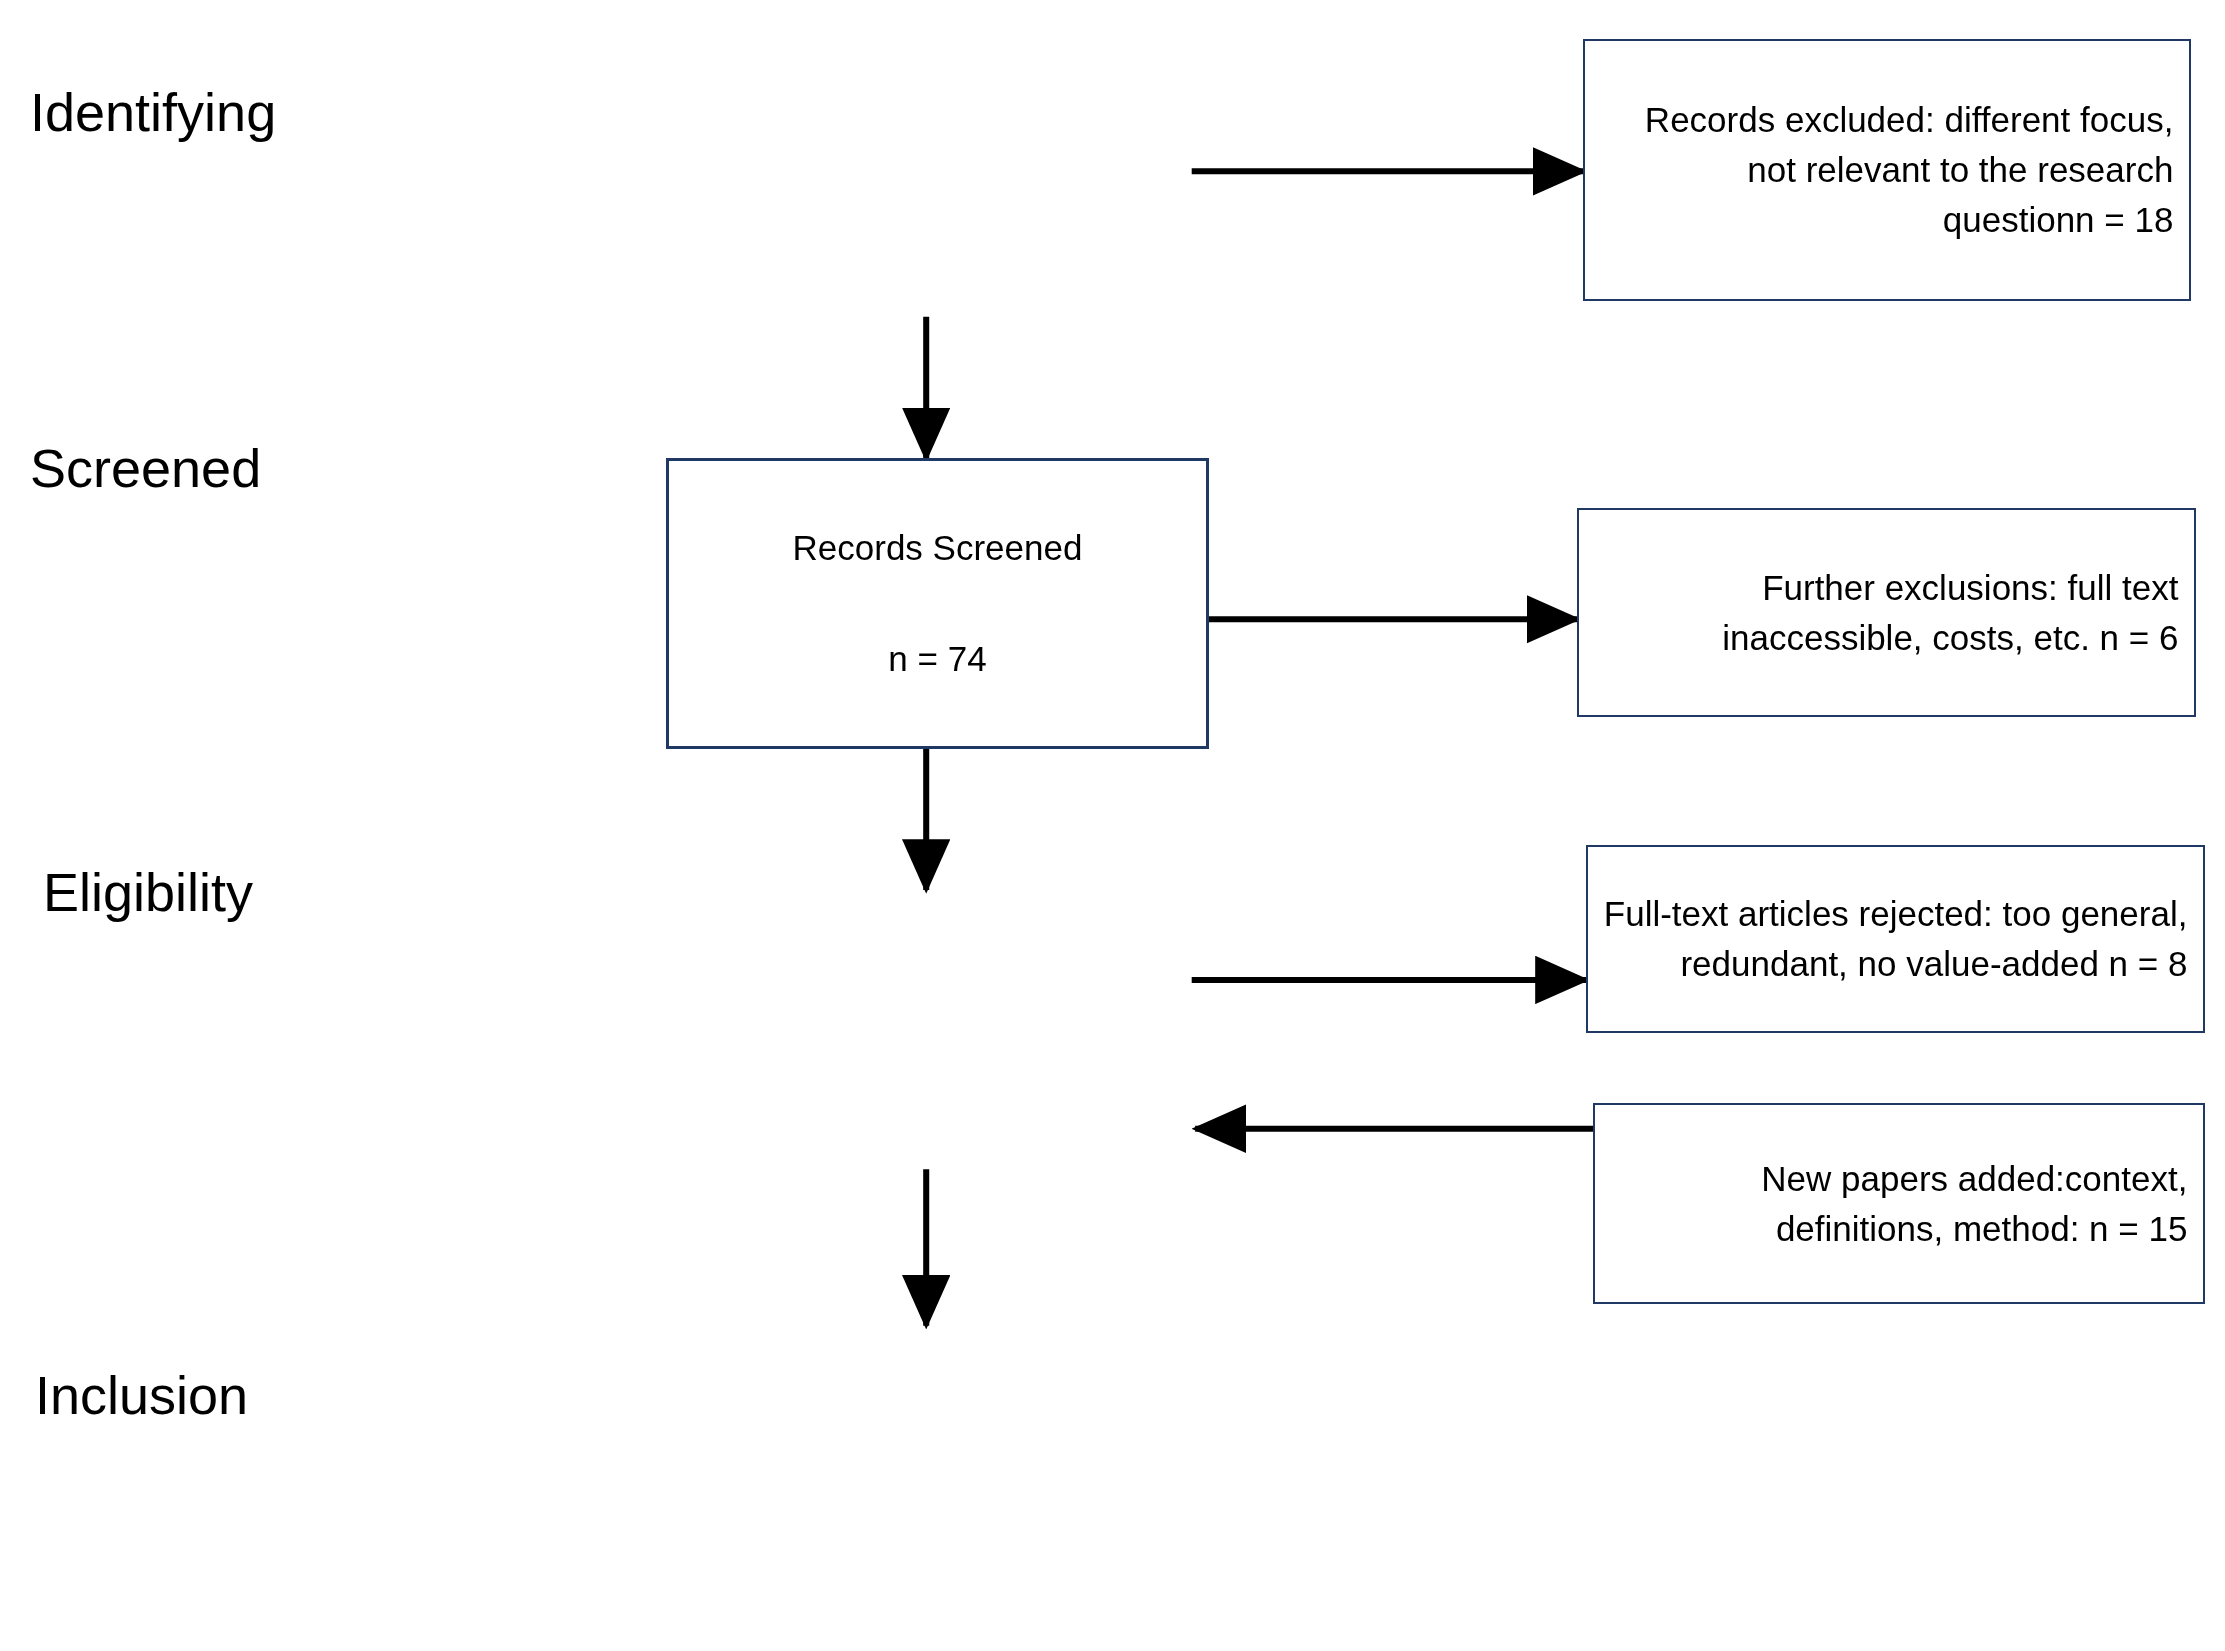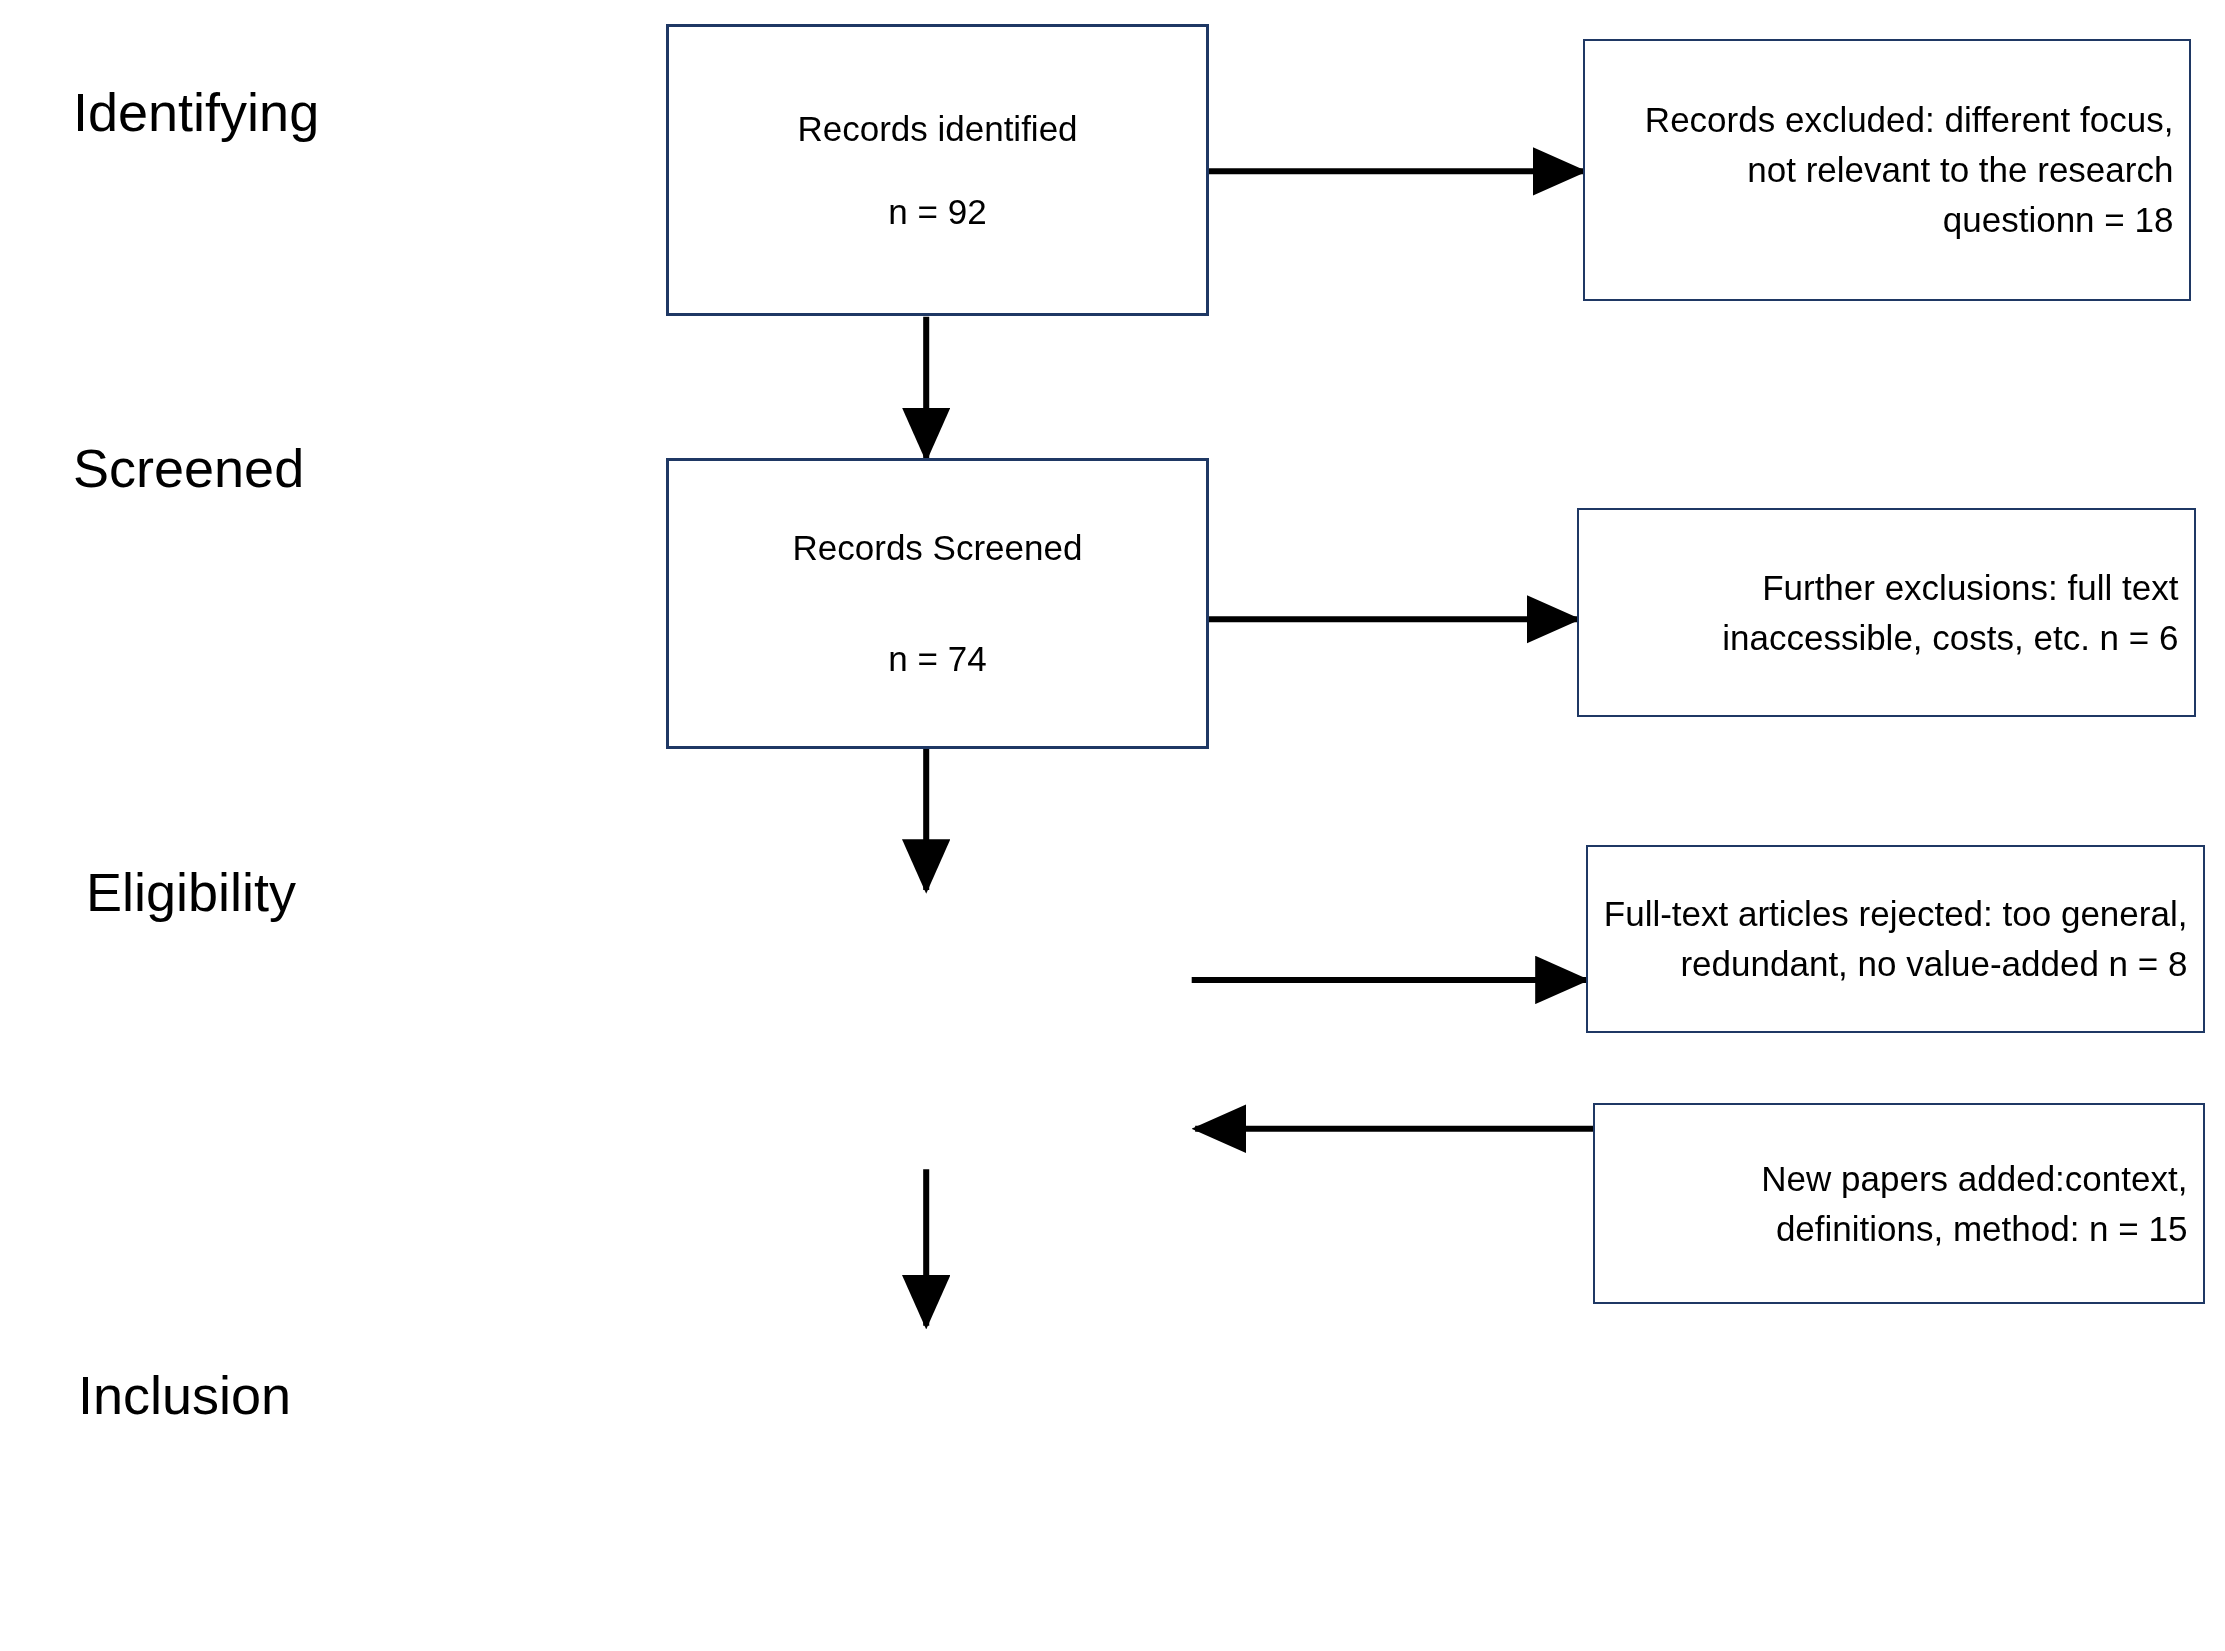--- a/index.html
+++ b/index.html
@@ -17,21 +17,20 @@
   }
 
   
   .stage-label {
     position: absolute;
     font-size: 54px;
     line-height: 1;
     color: #000000;
     white-space: nowrap;
     font-weight: 400;
-    margin-left: 43px;
   }
 
   
   .flow-box {
     position: absolute;
     box-sizing: border-box;
     border: 3.5px solid #1f3864;
     background: #ffffff;
     display: flex;
     flex-direction: column;
@@ -98,25 +97,20 @@
   </svg>
 
   <div class="stage-label" style="left:30px; top:85px;">Identifying</div>
 
   <div class="stage-label" style="left:30px; top:441px;">Screened</div>
 
   <div class="stage-label" style="left:43px; top:865px;">Eligibility</div>
 
   <div class="stage-label" style="left:35px; top:1368px;">Inclusion</div>
 
-  <div class="flow-box" style="left:666px; top:24px; width:543px; height:292px;">
-    <div class="box-line">Records identified</div>
-    <div class="spacer-gap"></div>
-    <div class="box-line">n = 92</div>
-  </div>
 
   <div class="flow-box" style="left:666px; top:458px; width:543px; height:291px;gap:14px;">
     <div class="box-line">Records Screened</div>
     <div class="spacer-gap"></div>
     <div class="box-line">n = 74</div>
   </div>
 
 
 
   <div class="flow-box side" style="left:1583px; top:39px; width:608px; height:262px;">

